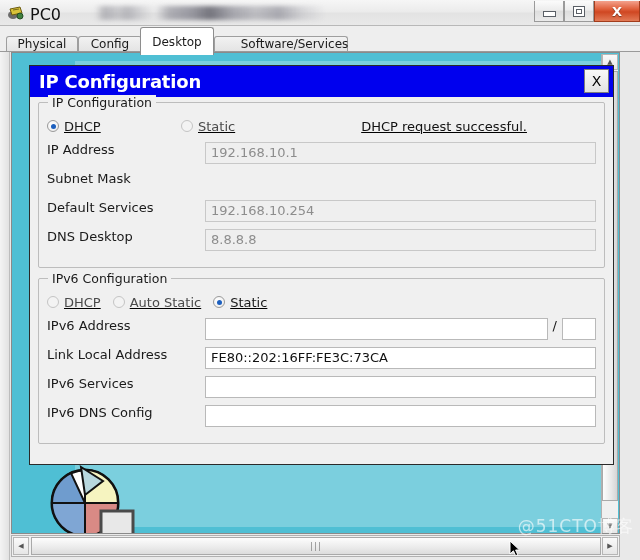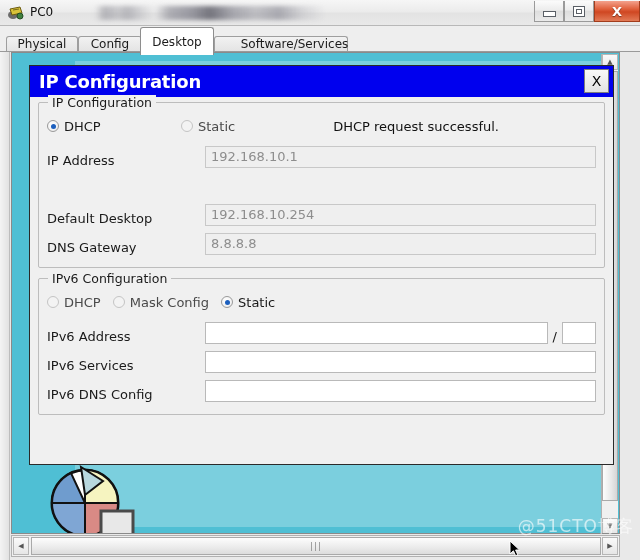--- a/index.html
+++ b/index.html
@@ -28,21 +28,21 @@
     box-sizing: border-box;
   }
   .tb-icon {
     position: absolute;
     left: 7px; top: 4px;
     width: 18px; height: 18px;
   }
   .tb-title {
     position: absolute;
     left: 30px; top: 5px;
-    font-size: 12px;
+    font-size: 16px;
     color: #101010;
     white-space: nowrap;
   }
   .tb-blur {
     position: absolute;
     left: 95px; top: 6px;
     width: 230px; height: 14px;
     background: linear-gradient(90deg,
       rgba(150,150,155,0) 0%, rgba(140,140,148,.55) 4%, rgba(120,120,130,.30) 10%,
       rgba(150,150,158,.60) 14%, rgba(160,160,168,.20) 22%, rgba(255,255,255,0) 26%,
@@ -289,20 +289,21 @@
     padding: 0 4px;
     font-size: 12.5px;
     color: #1a1a1a;
   }
 
   .radio-row {
     display: flex;
     align-items: center;
     height: 22px;
     margin-bottom: 5px;
+    text-decoration: underline;
   }
   .radio {
     display: inline-flex;
     align-items: center;
     margin-right: 6px;
     cursor: default;
   }
   .rb {
     width: 12px; height: 12px;
     border-radius: 50%;
@@ -324,27 +325,27 @@
   .rb.disabled {
     border-color: #c4c4c4;
     background: #f3f3f3;
   }
   .rlabel { font-size: 13px; color: #1a1a1a; }
   .rlabel.dim { color: #4a4a4a; }
 
   .status-text {
     font-size: 13px;
     color: #111;
-    margin-left: 92px;
+    margin-left: 120px;
     white-space: nowrap;
   }
 
   .field-row {
     display: flex;
-    align-items: flex-end;
+    align-items: flex-start;
     height: 26px;
     margin-bottom: 3px;
   }
   .field-label {
     width: 158px;
     font-size: 13px;
     color: #1a1a1a;
     flex: none;
   }
   .input {
@@ -473,56 +474,61 @@
                 <span class="rlabel dim">Static</span>
               </label>
               <span class="status-text">DHCP request successful.</span>
             </div>
 
             <div class="field-row">
               <span class="field-label">IP Address</span>
               <div class="input disabled">192.168.10.1</div>
             </div>
             <div class="field-row">
-            </div>
-            <div class="field-row">
-              <span class="field-label">Default Desktop</span>
+              <span class="field-label">Subnet Mask</span>
+            </div>
+            <div class="field-row">
+              <span class="field-label">Default Services</span>
               <div class="input disabled">192.168.10.254</div>
             </div>
             <div class="field-row">
-              <span class="field-label">DNS Gateway</span>
+              <span class="field-label">DNS Desktop</span>
               <div class="input disabled">8.8.8.8</div>
             </div>
           </div>
 
           <div class="groupbox">
             <span class="gb-legend">IPv6 Configuration</span>
 
             <div class="radio-row">
               <label class="radio" style="margin-right:12px;">
                 <span class="rb disabled"></span>
                 <span class="rlabel dim">DHCP</span>
               </label>
               <label class="radio" style="margin-right:12px;">
                 <span class="rb disabled"></span>
-                <span class="rlabel dim">Mask Config</span>
+                <span class="rlabel dim">Auto Static</span>
               </label>
               <label class="radio">
                 <span class="rb checked"></span>
                 <span class="rlabel">Static</span>
               </label>
             </div>
 
             <div class="field-row">
               <span class="field-label">IPv6 Address</span>
               <div class="input"></div>
               <span class="slash">/</span>
               <div class="input prefix"></div>
             </div>
 
+            <div class="field-row">
+              <span class="field-label">Link Local Address</span>
+              <div class="input">FE80::202:16FF:FE3C:73CA</div>
+            </div>
             <div class="field-row">
               <span class="field-label">IPv6 Services</span>
               <div class="input"></div>
             </div>
             <div class="field-row">
               <span class="field-label">IPv6 DNS Config</span>
               <div class="input"></div>
             </div>
           </div>
 

